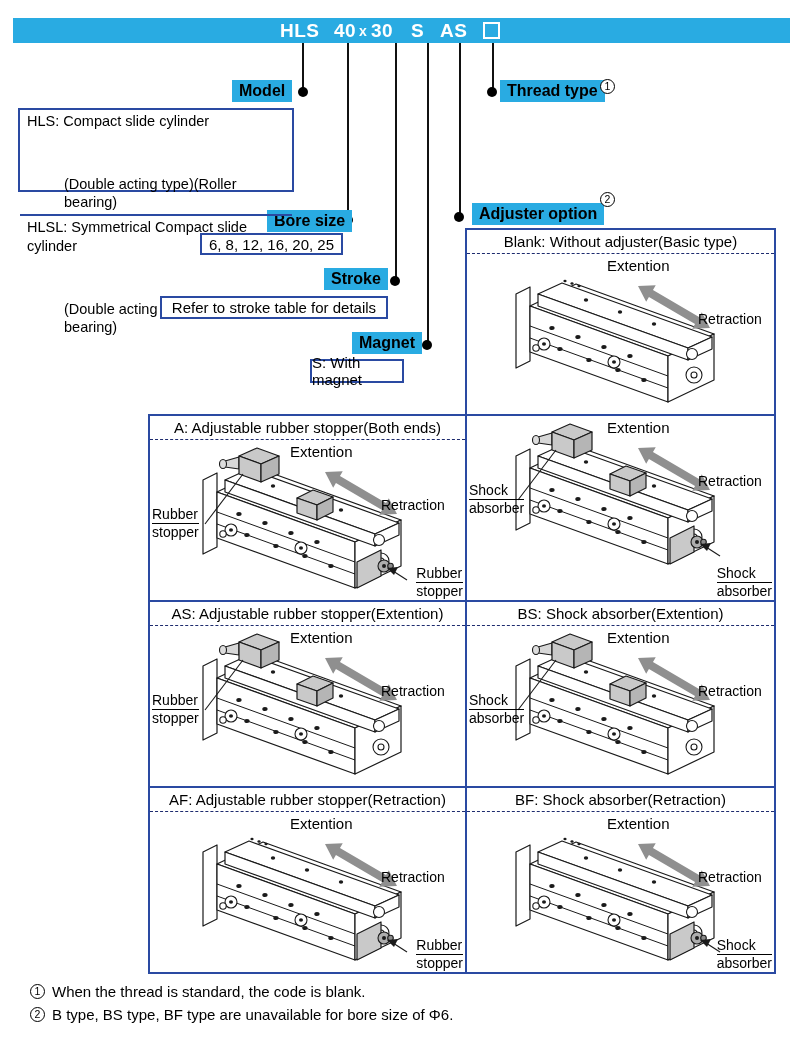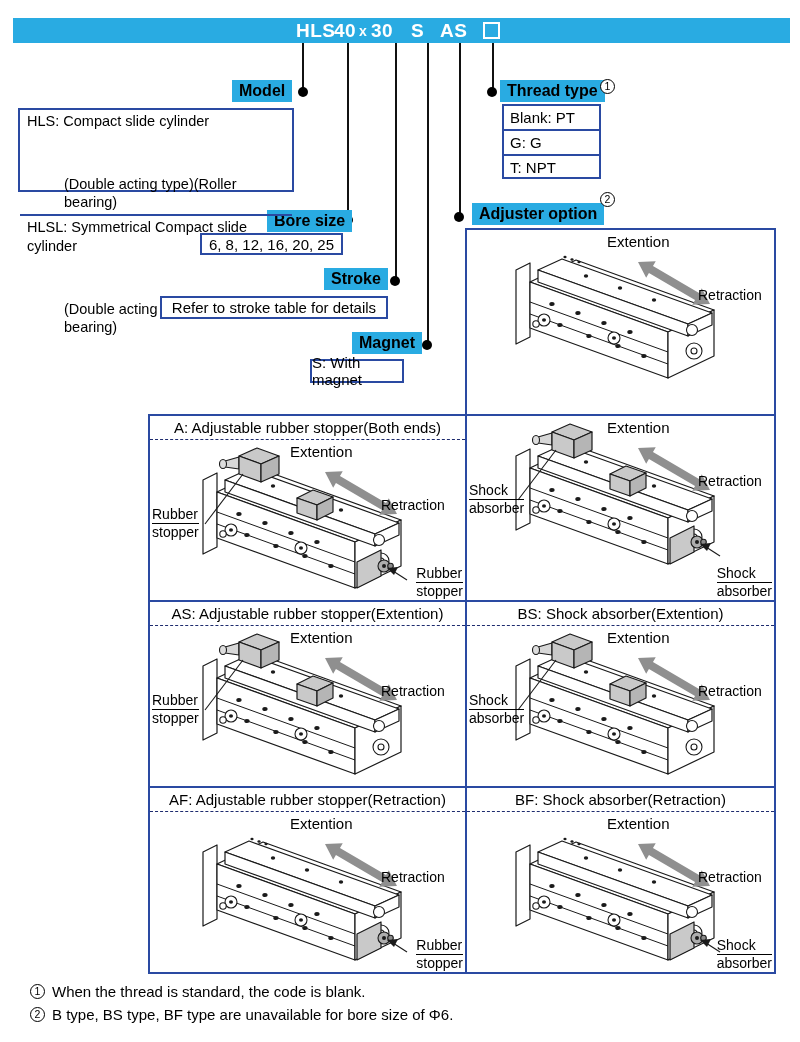--- a/index.html
+++ b/index.html
@@ -46,21 +46,21 @@
 
   
   .note{position:absolute;left:30px;display:flex;align-items:center;gap:7px;font-size:15px;white-space:nowrap;}
 </style>
 </head>
 <body>
 
 <div id="page">
 
   <div class="title-bar"></div>
-  <span class="code-seg" style="left:296px">HLS</span>
+  <span class="code-seg" style="left:280px">HLS</span>
   <span class="code-seg" style="left:334px">40</span>
   <span class="code-seg small" style="left:359px">x</span>
   <span class="code-seg" style="left:371px">30</span>
   <span class="code-seg" style="left:411px">S</span>
   <span class="code-seg" style="left:440px">AS</span>
   <span class="code-box" style="left:483px"></span>
 
   <div class="vline" style="left:302px;height:45px"></div>
   <div class="vline" style="left:347px;height:173px"></div>
   <div class="vline" style="left:395px;height:234px"></div>
@@ -88,32 +88,28 @@
     <div class="model-cell first">
       <div class="l1">HLS: Compact slide cylinder</div>
       <div class="l2">(Double acting type)(Roller bearing)</div>
     </div>
     <div class="model-cell">
       <div class="l1">HLSL: Symmetrical Compact slide cylinder</div>
       <div class="l2">(Double acting type)(Roller bearing)</div>
     </div>
   </div>
 
-  <div class="bluebox" style="left:502px;top:104px;width:99px;height:75px">
-    <div class="thread-row">Blank: PT</div>
-    <div class="thread-row">G: G</div>
-    <div class="thread-row">T: NPT</div>
-  </div>
 
   <div class="bluebox optbox" style="left:200px;top:233px;width:143px;height:22px">6, 8, 12, 16, 20, 25</div>
   <div class="bluebox optbox" style="left:160px;top:296px;width:228px;height:23px">Refer to stroke table for details</div>
   <div class="bluebox optbox" style="left:310px;top:359px;width:94px;height:24px">S: With magnet</div>
 
   <div class="adj-col right" style="left:465px;top:228px;width:311px;height:746px">
     <div class="cell">
+      <div class="cell-title">Blank: Without adjuster(Basic type)</div>
       <div class="fig">
           <svg viewBox="0 0 306 152" width="306" height="152">
             <polygon points="48,36 62,29 62,103 48,110" fill="#fff" stroke="#1a1a1a" stroke-width="1.2" stroke-linejoin="round"></polygon>
             <polygon points="62,48 108,26 246,76 200,98" fill="#fff" stroke="#1a1a1a" stroke-width="1.2" stroke-linejoin="round"></polygon>
             <polygon points="62,48 200,98 200,144 62,94" fill="#fff" stroke="#1a1a1a" stroke-width="1.2" stroke-linejoin="round"></polygon>
             <polygon points="200,98 246,76 246,122 200,144" fill="#fff" stroke="#1a1a1a" stroke-width="1.2" stroke-linejoin="round"></polygon>
             <line x1="62" y1="68" x2="200" y2="118" stroke="#1a1a1a" stroke-width="1"></line>
             <line x1="62" y1="80" x2="200" y2="130" stroke="#1a1a1a" stroke-width="1"></line>
             <polygon points="70,36 94,25 244,79 220,90" fill="#fff" stroke="#1a1a1a" stroke-width="1.2" stroke-linejoin="round"></polygon>
             <polygon points="70,36 220,90 220,102 70,48" fill="#fff" stroke="#1a1a1a" stroke-width="1.2" stroke-linejoin="round"></polygon>

